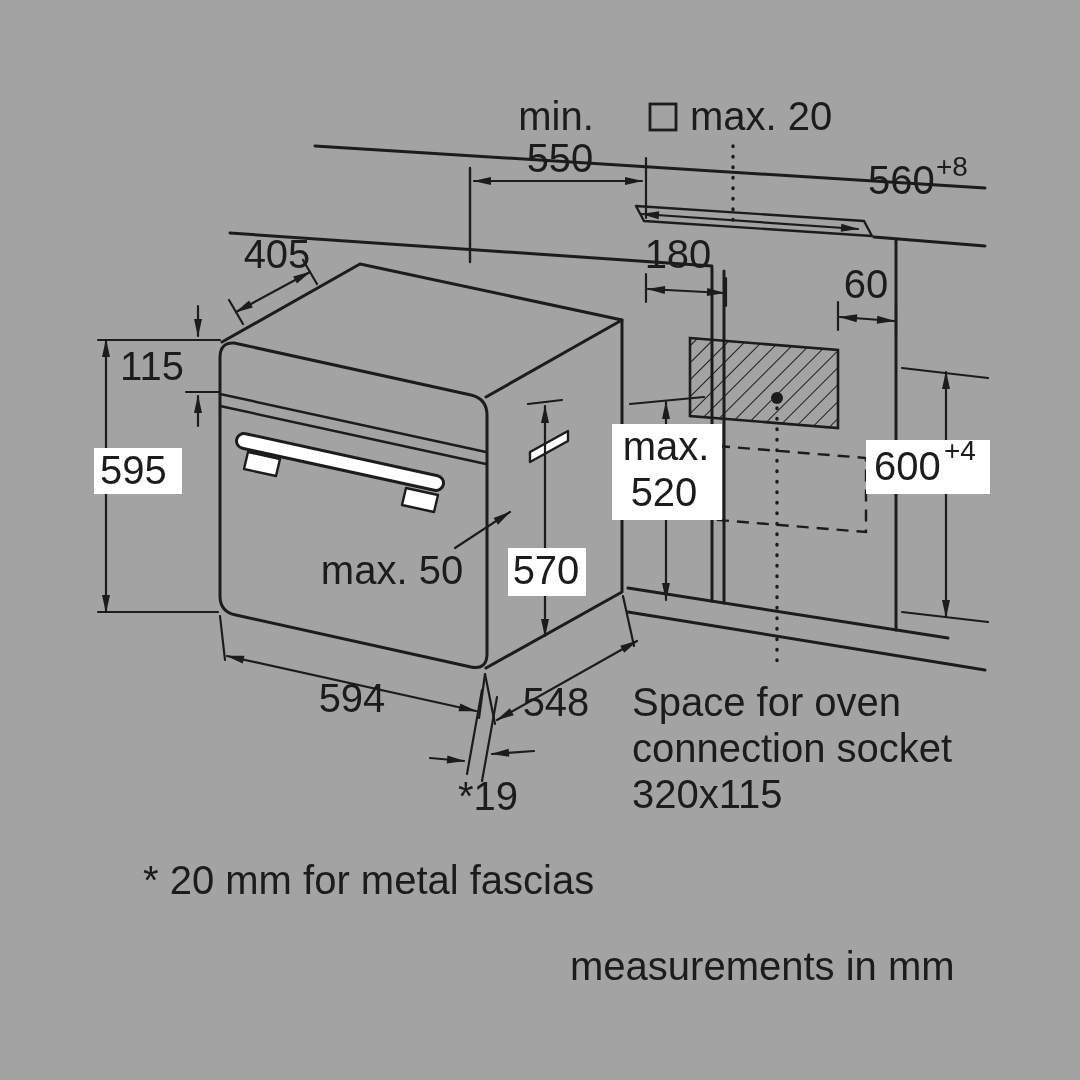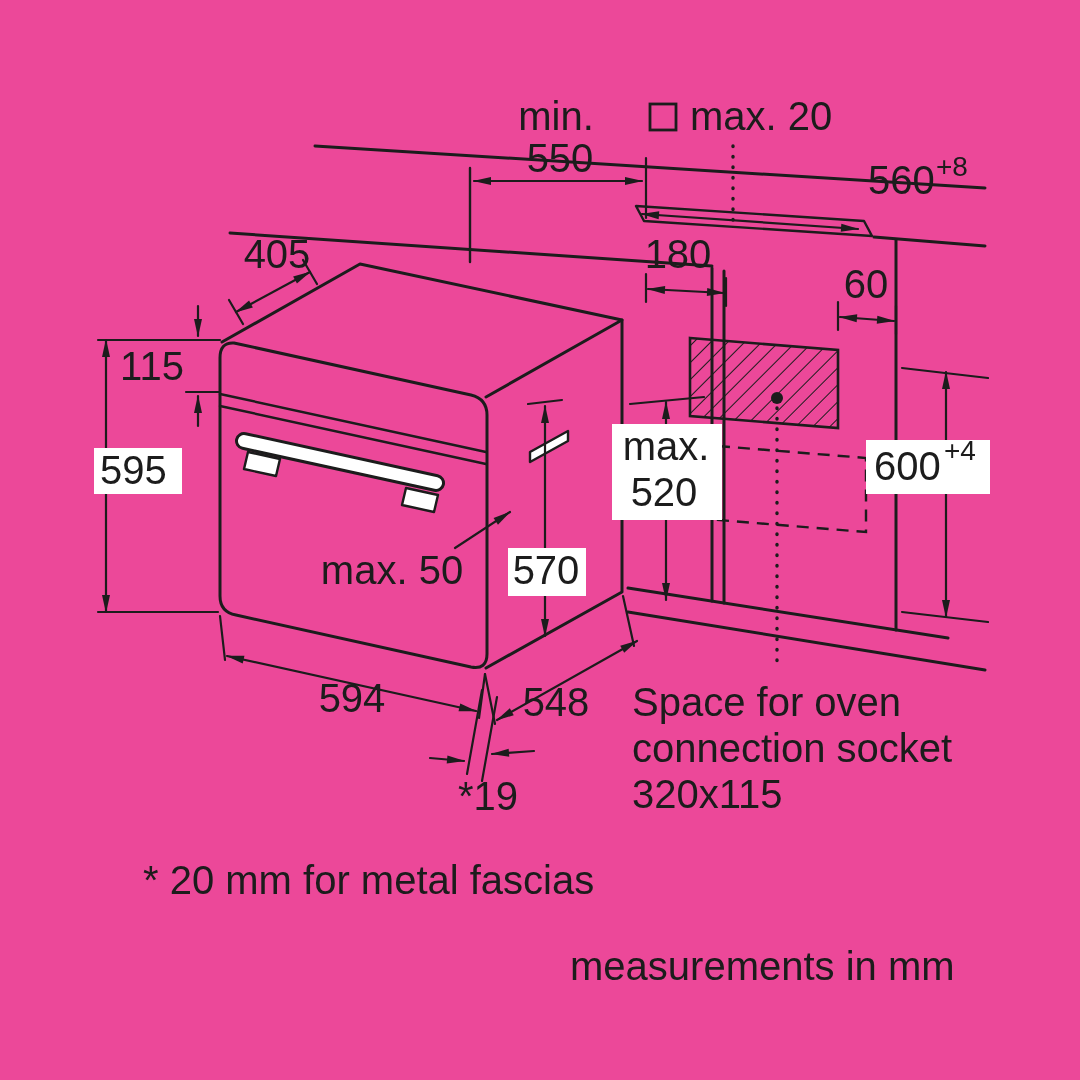--- a/index.html
+++ b/index.html
@@ -1,16 +1,16 @@
 <!DOCTYPE html>
 <html><head>
 <meta charset="utf-8">
 <style>
   html,body{margin:0;padding:0;background:#ffffff;}
-  .canvas{width:1080px;height:1080px;background:#ec4899;position:relative;overflow:hidden;}
+  .canvas{width:1080px;height:1080px;background:#a3a3a3;position:relative;overflow:hidden;}
   svg{display:block;}
   .ol{stroke:#1c1c1c;stroke-width:3;fill:none;stroke-linecap:round;stroke-linejoin:round;}
   .ol-thin{stroke:#1c1c1c;stroke-width:2.4;fill:none;stroke-linecap:round;stroke-linejoin:round;}
   .dim{stroke:#1c1c1c;stroke-width:2.2;fill:none;stroke-linecap:round;}
   .dash{stroke:#1c1c1c;stroke-width:2.4;fill:none;stroke-dasharray:12 8;}
   .dot{stroke:#1c1c1c;stroke-width:3.4;fill:none;stroke-linecap:round;stroke-dasharray:0.5 10;}
   .whitefill{fill:#ffffff;stroke:#1c1c1c;stroke-width:2.4;stroke-linejoin:round;}
   .mask{fill:#ffffff;stroke:none;}
   .lbl{font-family:"Liberation Sans",sans-serif;font-size:40px;fill:#1c1c1c;}
   .sup{font-family:"Liberation Sans",sans-serif;font-size:28px;fill:#1c1c1c;}

